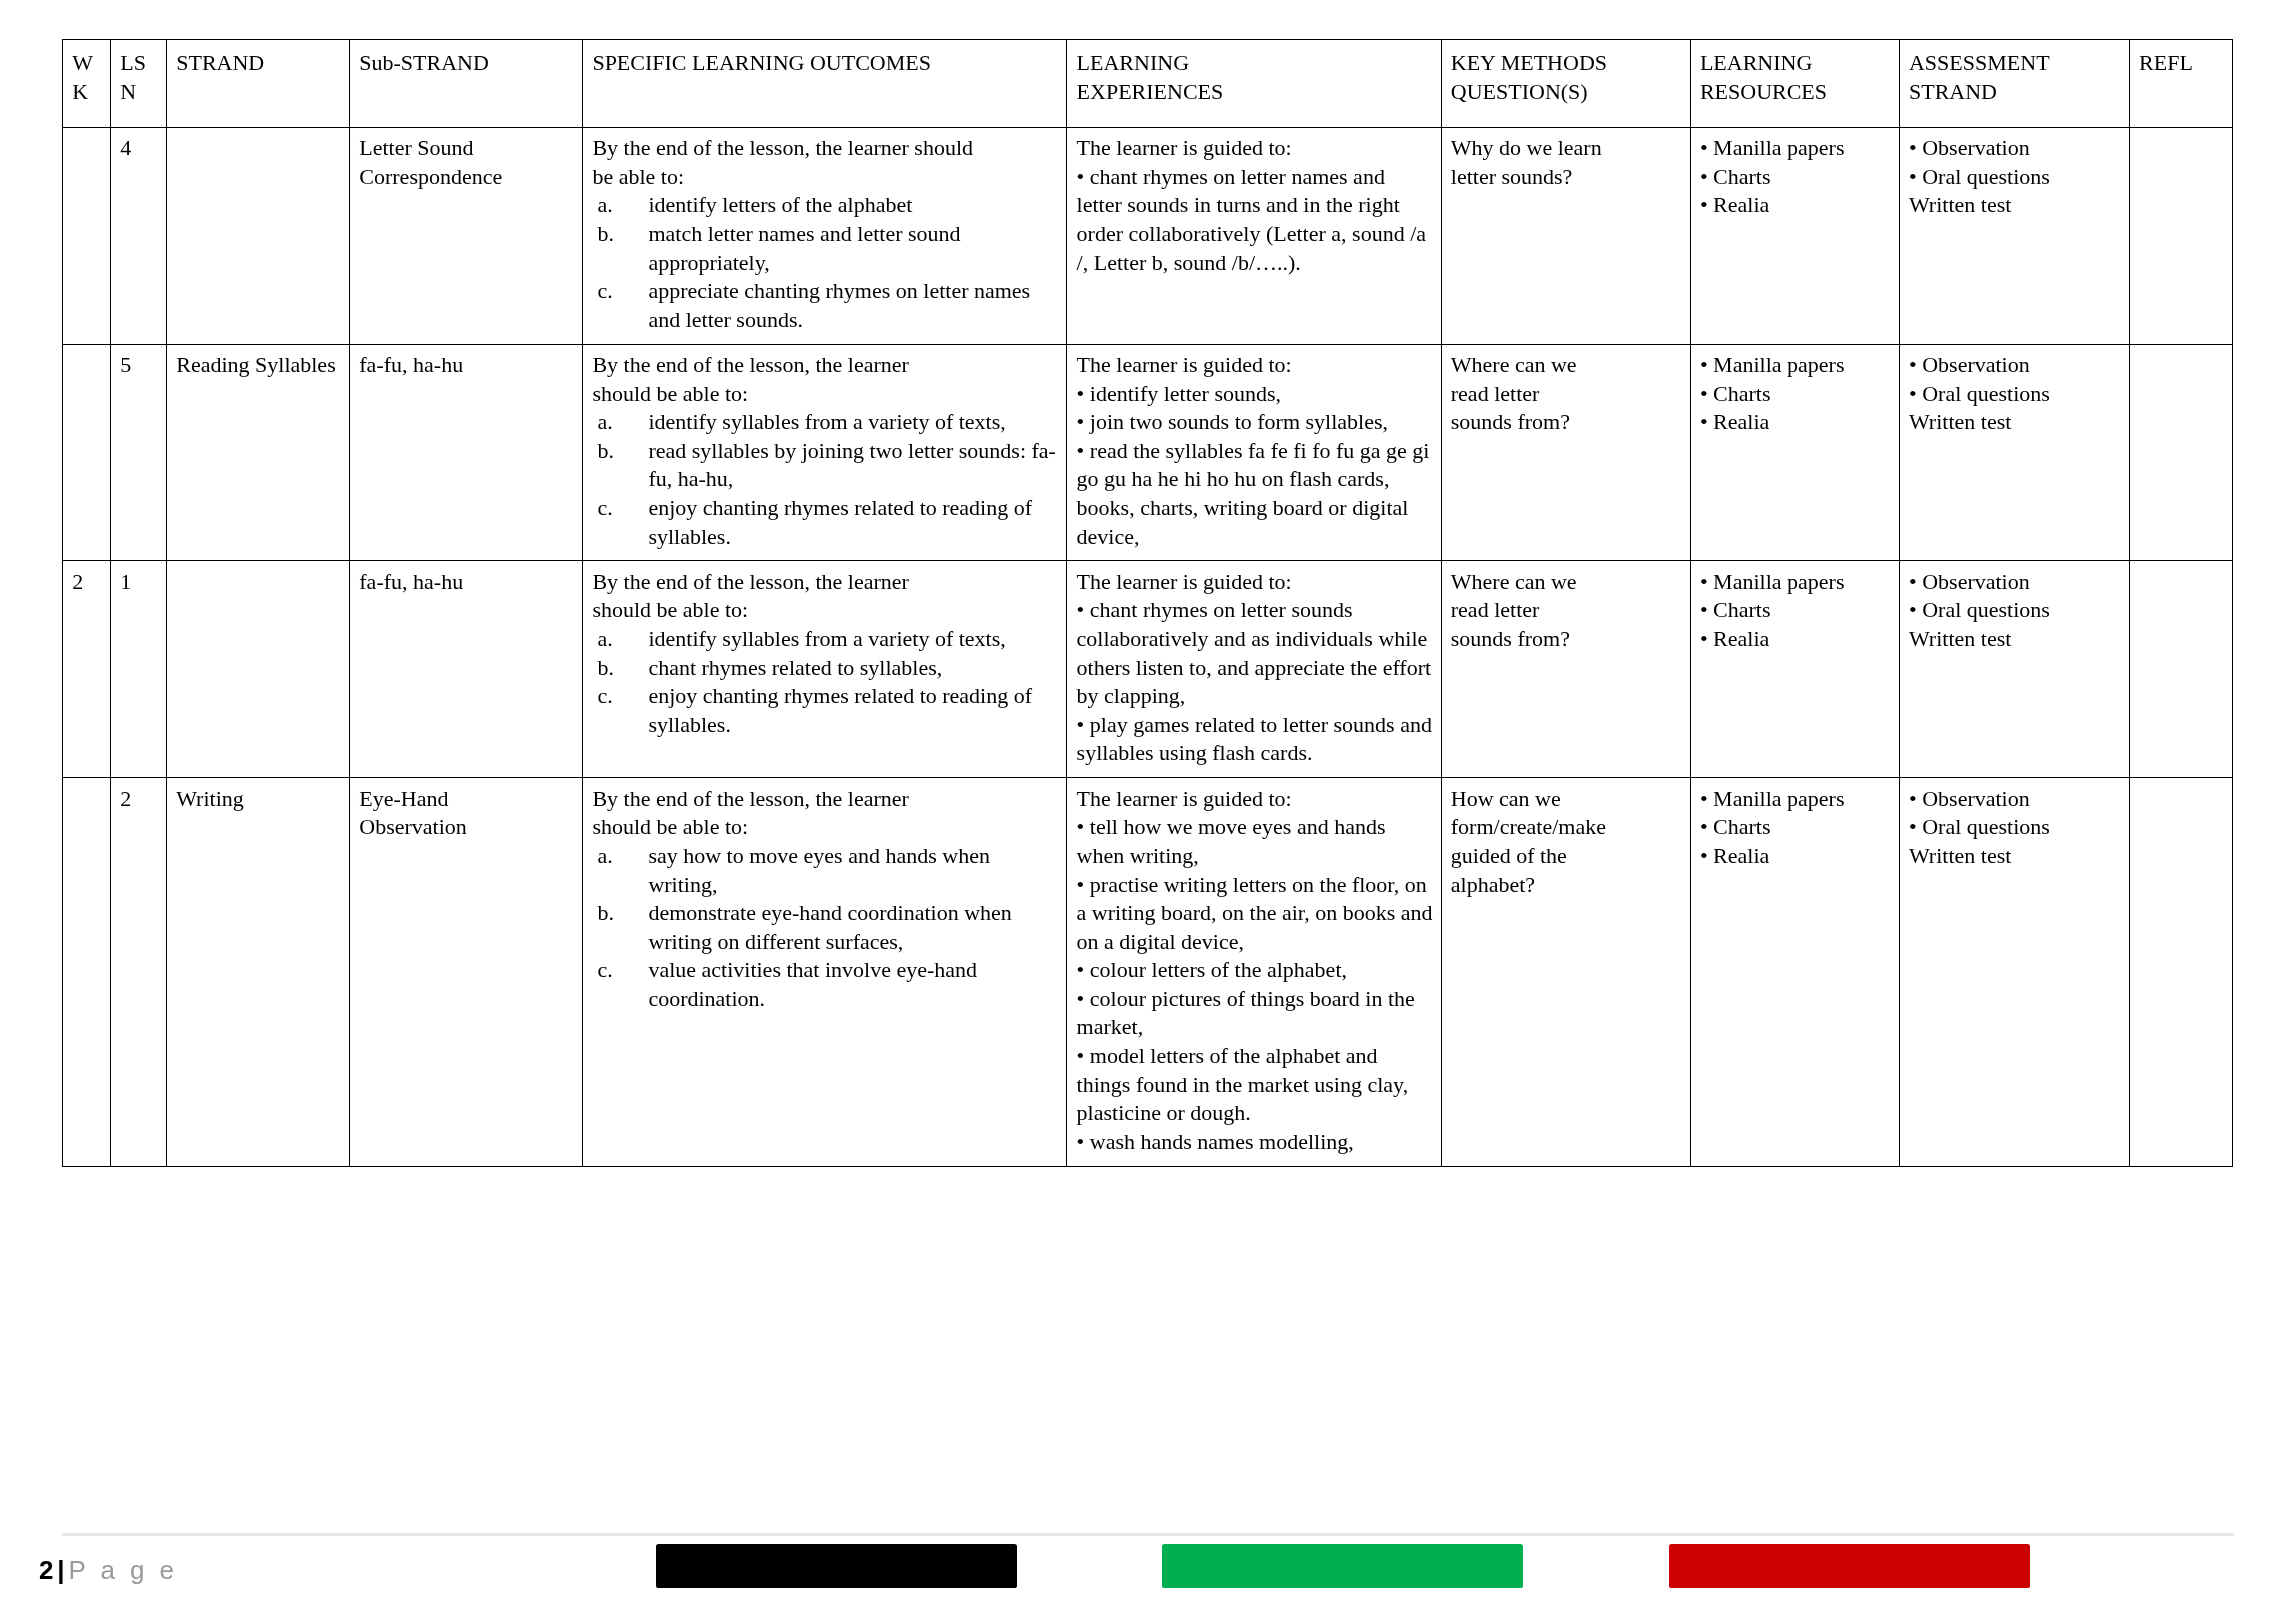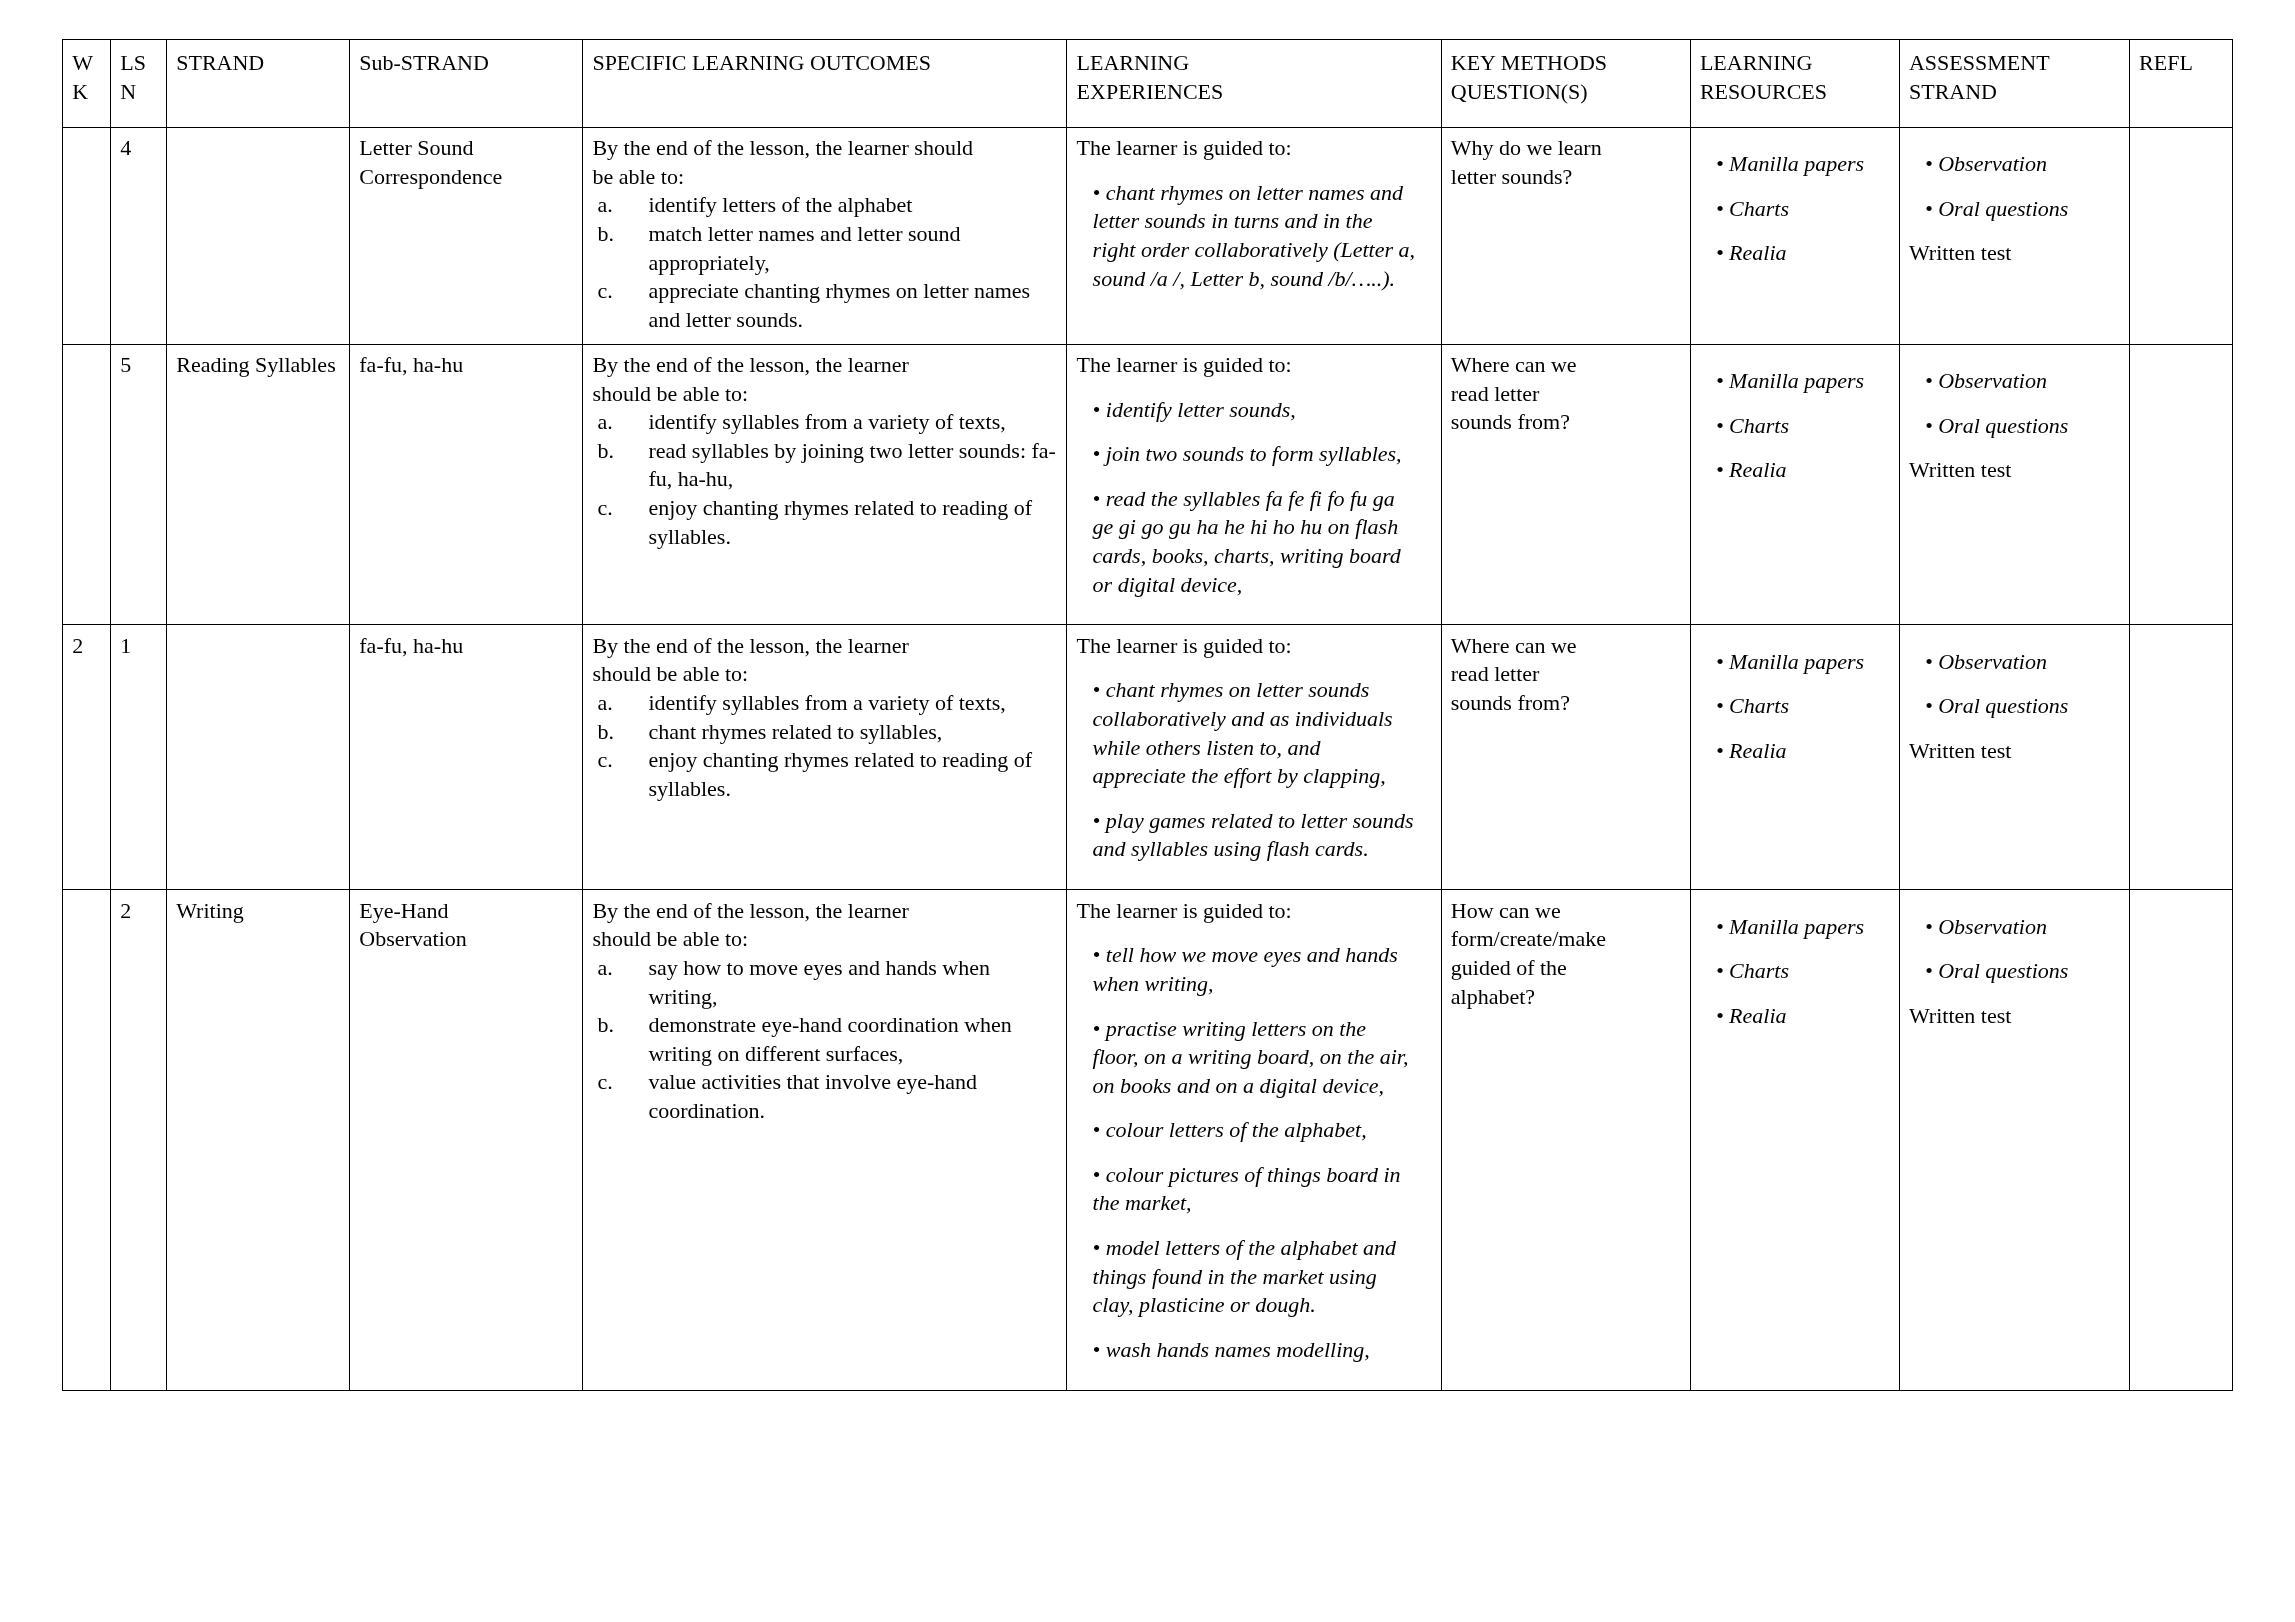--- a/index.html
+++ b/index.html
@@ -92,23 +92,22 @@
 
   
   ul.bul {
     list-style: none;
     margin: 0;
     padding: 0;
   }
   ul.bul > li {
     position: relative;
     padding-left: 0;
-    margin: 16px;
+    margin: 0;
     text-indent: 0;
-    font-style: italic;
   }
   ul.bul > li::before {
     content: "\2022\00a0";
   }
 
   
   ul.bul-flow > li::before { content: "\2022\00a0"; }
 
   .plain-line { display: block; }
 
@@ -398,15 +397,24 @@
                 <li>Oral questions</li>
               </ul>
               <span class="plain-line">Written test</span>
             </td>
             <td></td>
           </tr>
         </tbody>
     </table>
   </div>
 
+  <div class="footer">
+    <div class="footer-rule"></div>
+    <div class="page-num">
+      <span class="num">2</span><span class="bar">|</span><span class="word">P a g e</span>
+    </div>
+    <div class="cbar cbar-black" style="background: rgb(0, 0, 0);"></div>
+    <div class="cbar cbar-green" style="background: rgb(0, 176, 80);"></div>
+    <div class="cbar cbar-red" style="background: rgb(204, 0, 0);"></div>
+  </div>
 
 </div>
 
 
 </body></html>

